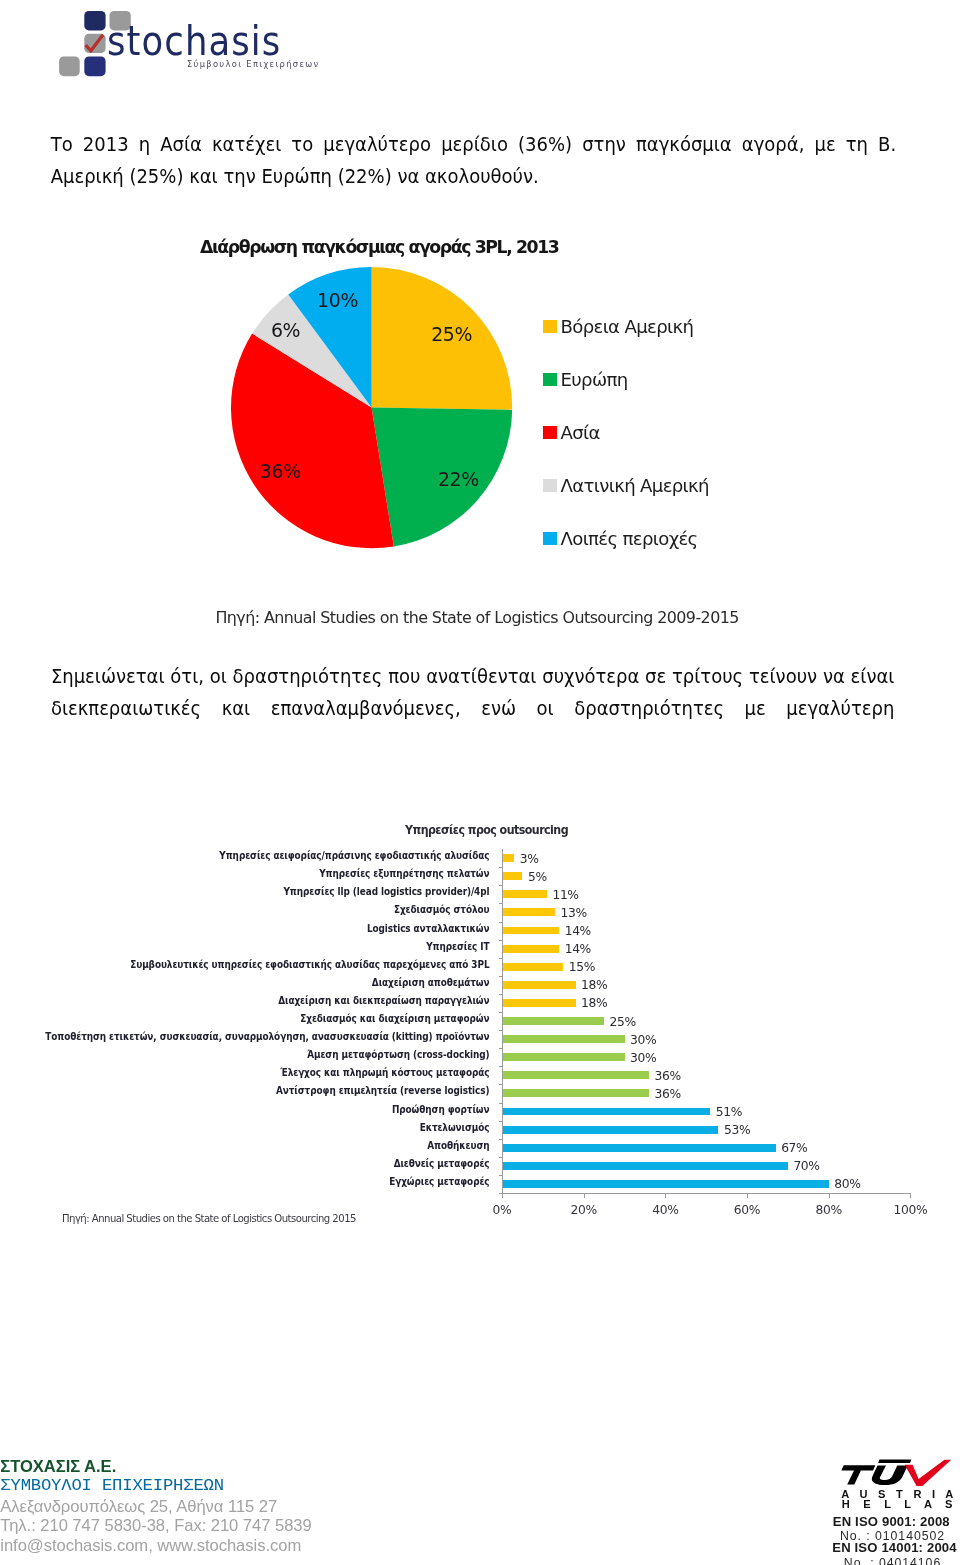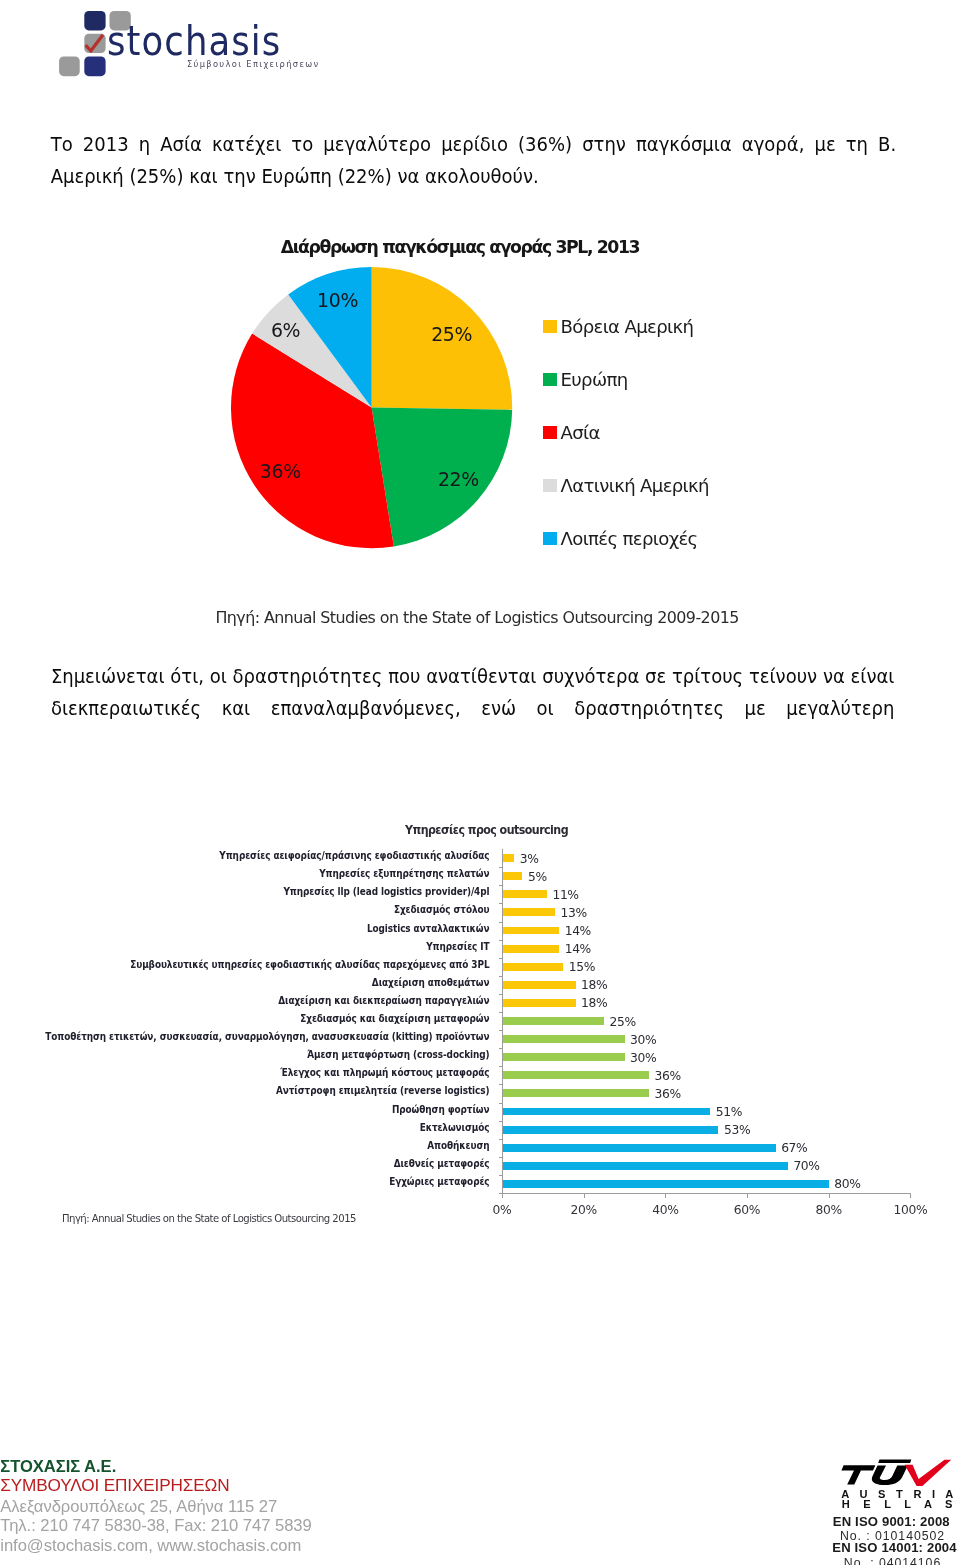--- a/index.html
+++ b/index.html
@@ -35,21 +35,21 @@
   }
   .pline { height:32.4px; text-align:justify; text-align-last:justify; white-space:nowrap; }
   .pline.last { text-align-last:left; }
   .par1 { left:50.7px; top:128px; width:845.5px; }
   .par2 { left:50.9px; top:660px; width:843.5px; }
 
   
   .pie-figure { position:absolute; left:200px; top:228px; width:560px; }
   .pie-title {
     font-family:"DejaVu Sans", sans-serif; font-weight:bold; font-size:17.3px;
-    color:#161616; text-align:center; letter-spacing:-1.4px;
+    color:#161616; text-align:left; letter-spacing:-1.4px;
     position:absolute; left:0; top:10px; width:520px; line-height:18px;
   }
   .pie-body { position:relative; height:310px; margin-top:12px; }
   .pie-svg { position:absolute; left:30.8px; top:27.4px; width:281.2px; height:281.2px; overflow:visible; }
   .pie-legend { position:absolute; left:343.3px; top:79.7px; }
   .leg-item { position:relative; height:53.2px; }
   .leg-swatch { position:absolute; left:0; top:0; width:13.8px; height:12.9px; }
   .leg-label { position:absolute; left:17.2px; top:-4.0px;
     font-family:"DejaVu Sans", sans-serif; font-size:18.1px; color:#1d1d1d; white-space:nowrap;
     letter-spacing:-0.65px; line-height:21px; }
@@ -103,21 +103,21 @@
   
   .footer { position:absolute; left:0; top:0; width:960px; height:1565px; }
   .footer-left { position:absolute; left:0px; top:0; width:420px; }
   .f-company {
     position:absolute; left:0.3px; top:1458.0px;
     font-family:"Liberation Sans", sans-serif; font-weight:bold; font-size:16.6px;
     color:#14532d; line-height:18px; white-space:nowrap; letter-spacing:-0.05px;
   }
   .f-sub {
     position:absolute; left:0.3px; top:1475.9px;
-    font-family:Liberation Sans, sans-serif; font-size:17.2px; color:#b91c1c;
+    font-family:Liberation Mono, monospace; font-size:17.2px; color:#0369a1;
     line-height:19px; white-space:nowrap; letter-spacing:-0.15px;
   }
   .f-line {
     position:absolute; left:0.3px;
     font-family:"Liberation Sans", sans-serif; font-size:16.6px; color:#a3a3a3;
     line-height:18px; white-space:nowrap; letter-spacing:-0.05px;
   }
   .f-line.l1 { top:1498.4px; }
   .f-line.l2 { top:1517.4px; }
   .f-line.l3 { top:1537.1px; }

